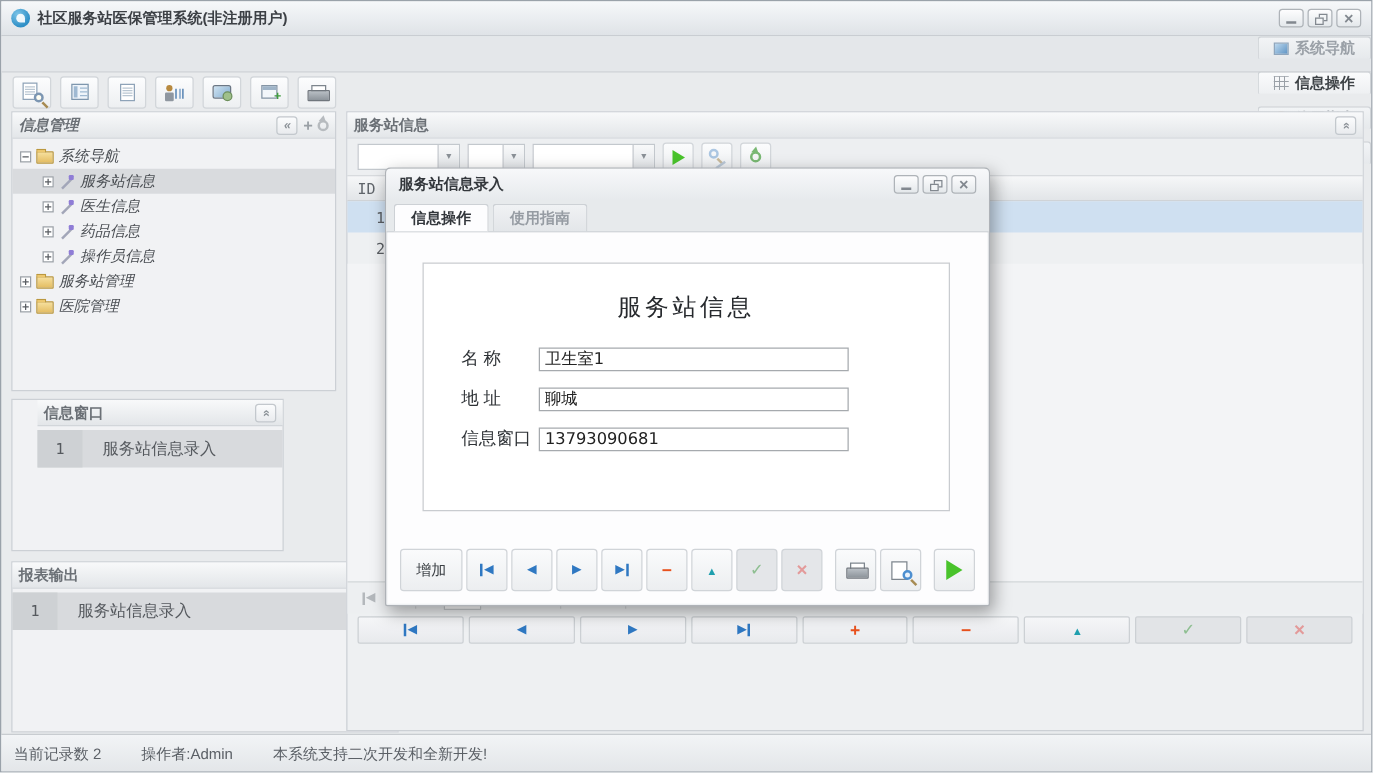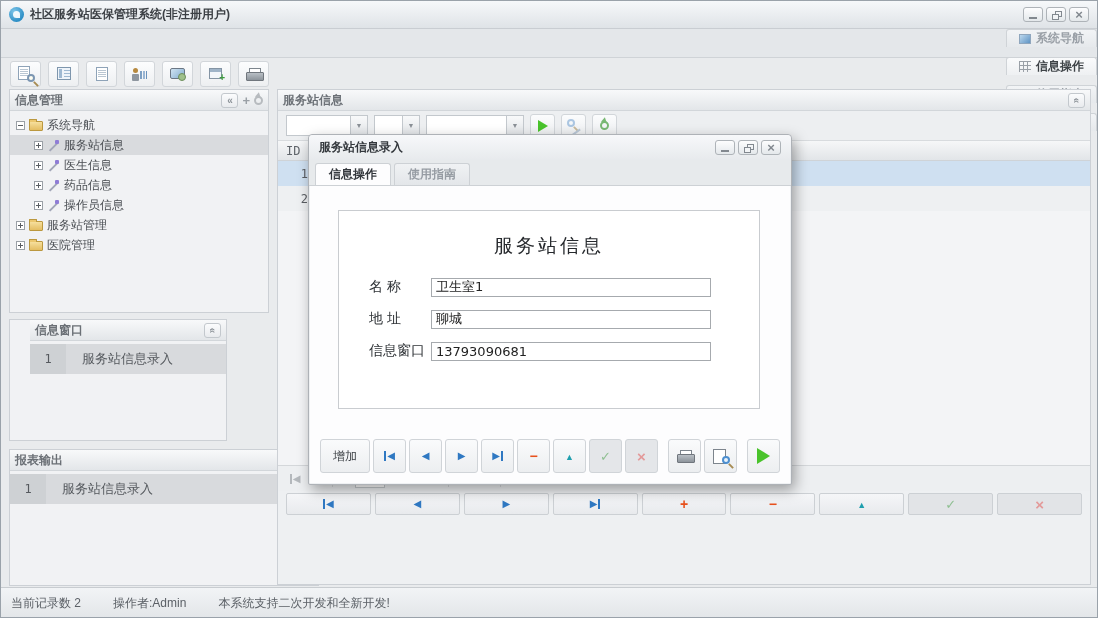--- a/index.html
+++ b/index.html
@@ -77,21 +77,21 @@
   .tool-btn { width:17px; height:15px; border:1px solid #c3c8cd; border-radius:3px; background:linear-gradient(#fbfcfd,#e9ebee);
     display:flex; align-items:center; justify-content:center; color:#8b9197; font-size:10px; }
   .g-chevl::before { content:"\00AB"; line-height:1; }
   .g-chevu { display:inline-block; transform:rotate(90deg); }
   .g-chevu::before { content:"\00AB"; line-height:1; }
   .g-plus::before { content:"+"; font-weight:bold; font-size:13px; color:#9aa0a6; }
   .ico-refresh { width:9px; height:9px; border:2px solid #a9aeb4; border-radius:50%; border-top-color:transparent; position:relative; display:inline-block; }
   .ico-refresh::after { content:""; position:absolute; top:-4px; right:-3px; border:3px solid transparent; border-left:5px solid #a9aeb4; transform:rotate(40deg); }
 
   
-  .sb-info { left:8px; top:88px; width:260px; height:224px; }
+  .sb-info { left:8px; top:88px; width:260px; height:224px;font-style:italic; }
   .tree { padding:4px 0; }
   .tree-item { height:20px; display:flex; align-items:center; gap:4px; padding-left:6px; color:#4a4e53; }
   .tree-item.lvl1 { padding-left:24px; }
   .tree-item.selected { background:#d9dbde; }
   .toggle { width:9px; height:9px; border:1px solid #9aa0a6; background:#fff; position:relative; flex:none; }
   .toggle::before, .toggle.minus-only::before { content:""; position:absolute; left:1px; top:3px; width:5px; height:1px; background:#5a5e63; }
   .toggle.plus::after { content:""; position:absolute; left:3px; top:1px; width:1px; height:5px; background:#5a5e63; }
   .ico-folder { width:14px; height:10px; background:linear-gradient(#f6df9d,#e4bd62); border:1px solid #bb983f; border-radius:1px; position:relative; margin-top:2px; flex:none; }
   .ico-folder::before { content:""; position:absolute; top:-3px; left:-1px; width:6px; height:2px; background:#ecc76e; border:1px solid #bb983f; border-bottom:none; border-radius:1px 1px 0 0; }
   .ico-tool { width:13px; height:13px; position:relative; flex:none; }
@@ -169,21 +169,21 @@
   .dlg-titlebar .title { font-weight:bold; color:#33373c; }
   .dlg-tabs { height:26px; background:#e7eaec; border-bottom:1px solid #cdd1d5; display:flex; align-items:flex-end; padding-left:6px; gap:3px; }
   .dtab { height:22px; padding:0 13px; display:flex; align-items:center; border:1px solid #cdd1d5; border-bottom:none;
     border-radius:3px 3px 0 0; background:linear-gradient(#f0f2f4,#e3e6e9); color:#969ca3; font-weight:bold; }
   .dtab.active { background:#fdfdfe; color:#33373c; }
   .dlg-body { position:absolute; left:1px; top:51px; right:1px; bottom:1px; background:#fdfdfe; }
   .form-box { position:absolute; left:28px; top:24px; width:422px; height:199px; border:1px solid #c9ccd0; background:#fff; }
   .form-title { text-align:center; margin-top:22px; font-size:19px; color:#26292d; letter-spacing:3px; }
   .f-row { position:absolute; left:30px; height:20px; display:flex; align-items:center; }
   .f-row .f-label { width:62px; font-size:14px; color:#2e3236; }
-  .f-row input { width:280px; height:19px; border:1px solid #a6aaae; padding:0 4px; font:13px "DejaVu Sans",sans-serif; color:#222; }
+  .f-row input { width:248px; height:19px; border:1px solid #a6aaae; padding:0 4px; font:13px "DejaVu Sans",sans-serif; color:#222; }
   .f-row.r0 { top:66px; } .f-row.r1 { top:98px; } .f-row.r2 { top:130px; }
   .dlg-toolbar { position:absolute; left:10px; bottom:10px; display:flex; gap:3px; align-items:center; }
   .d-btn { height:34px; border:1px solid #d0d4d8; border-radius:3px; background:linear-gradient(#fafbfc,#eceef0);
     display:flex; align-items:center; justify-content:center; width:33px; }
   .d-btn.wide { width:50px; color:#3c4045; }
   .d-btn.pressed { background:#e4e6e9; }
   .ico-preview { position:relative; width:16px; height:15px; }
   .ico-preview::before { content:""; position:absolute; left:0; top:0; width:11px; height:13px; background:#fff; border:1px solid #7d858d; }
   .ico-preview .mag { position:absolute; right:-1px; bottom:0; border-color:#4d8fd0; background:#eaf2fb; }
   .tri-play.big { border-left-width:13px; border-top-width:8px; border-bottom-width:8px; }

